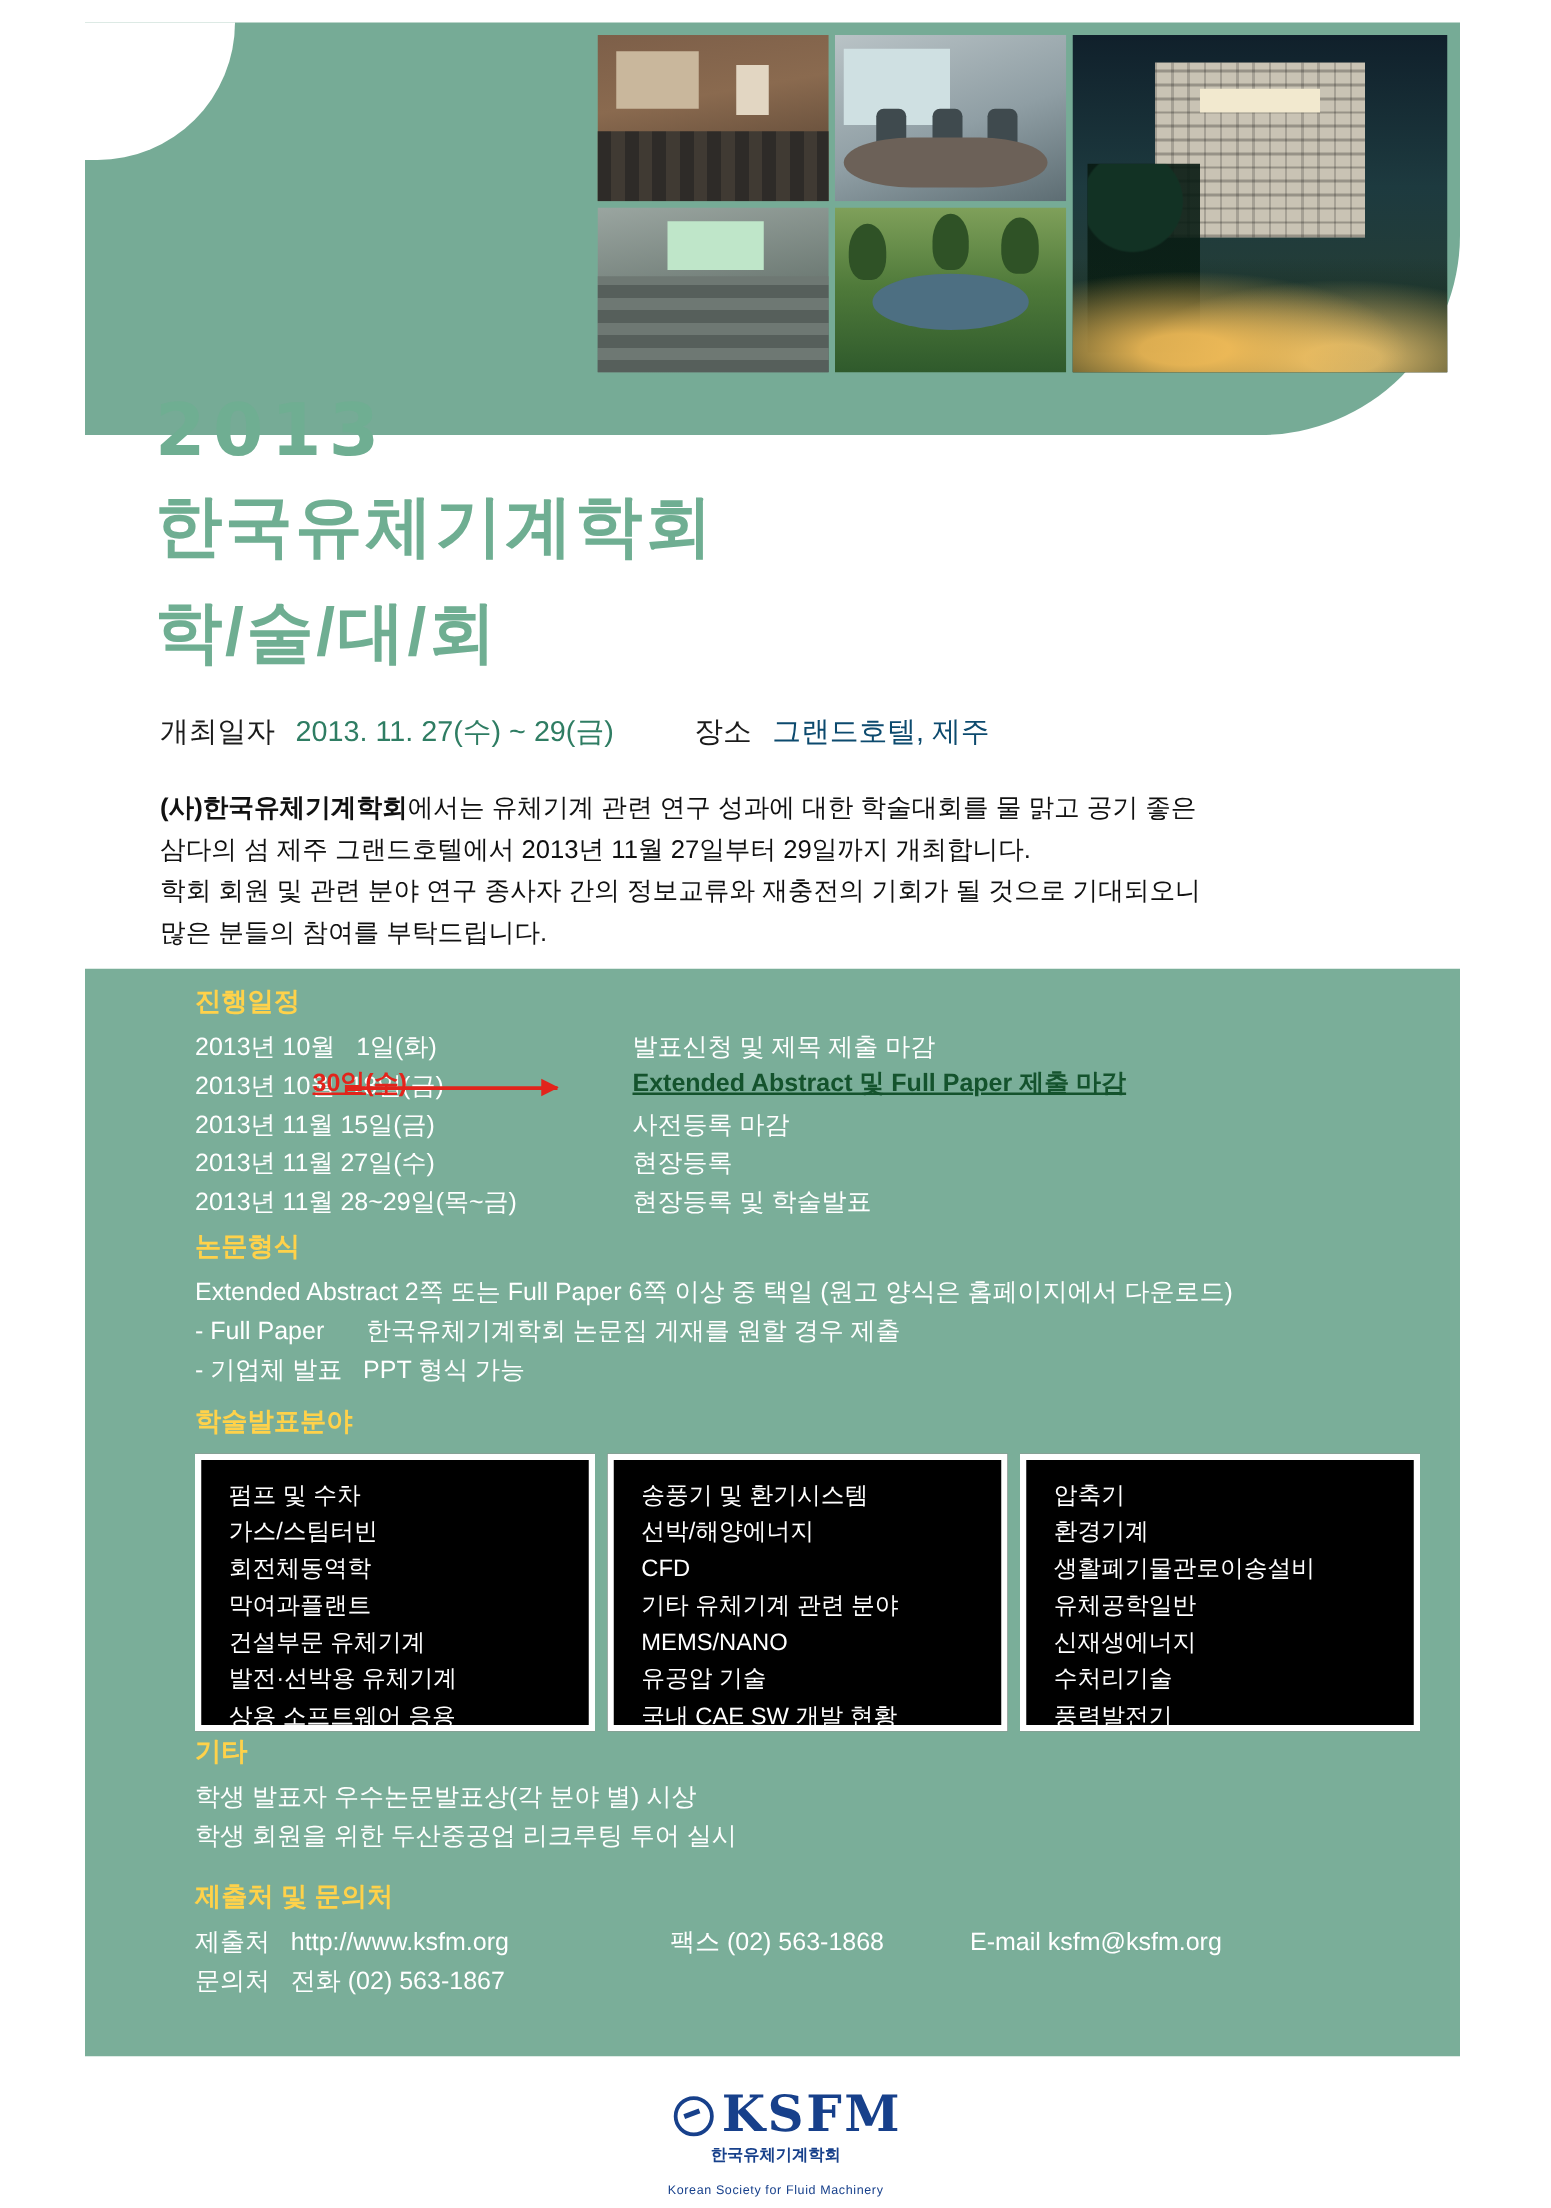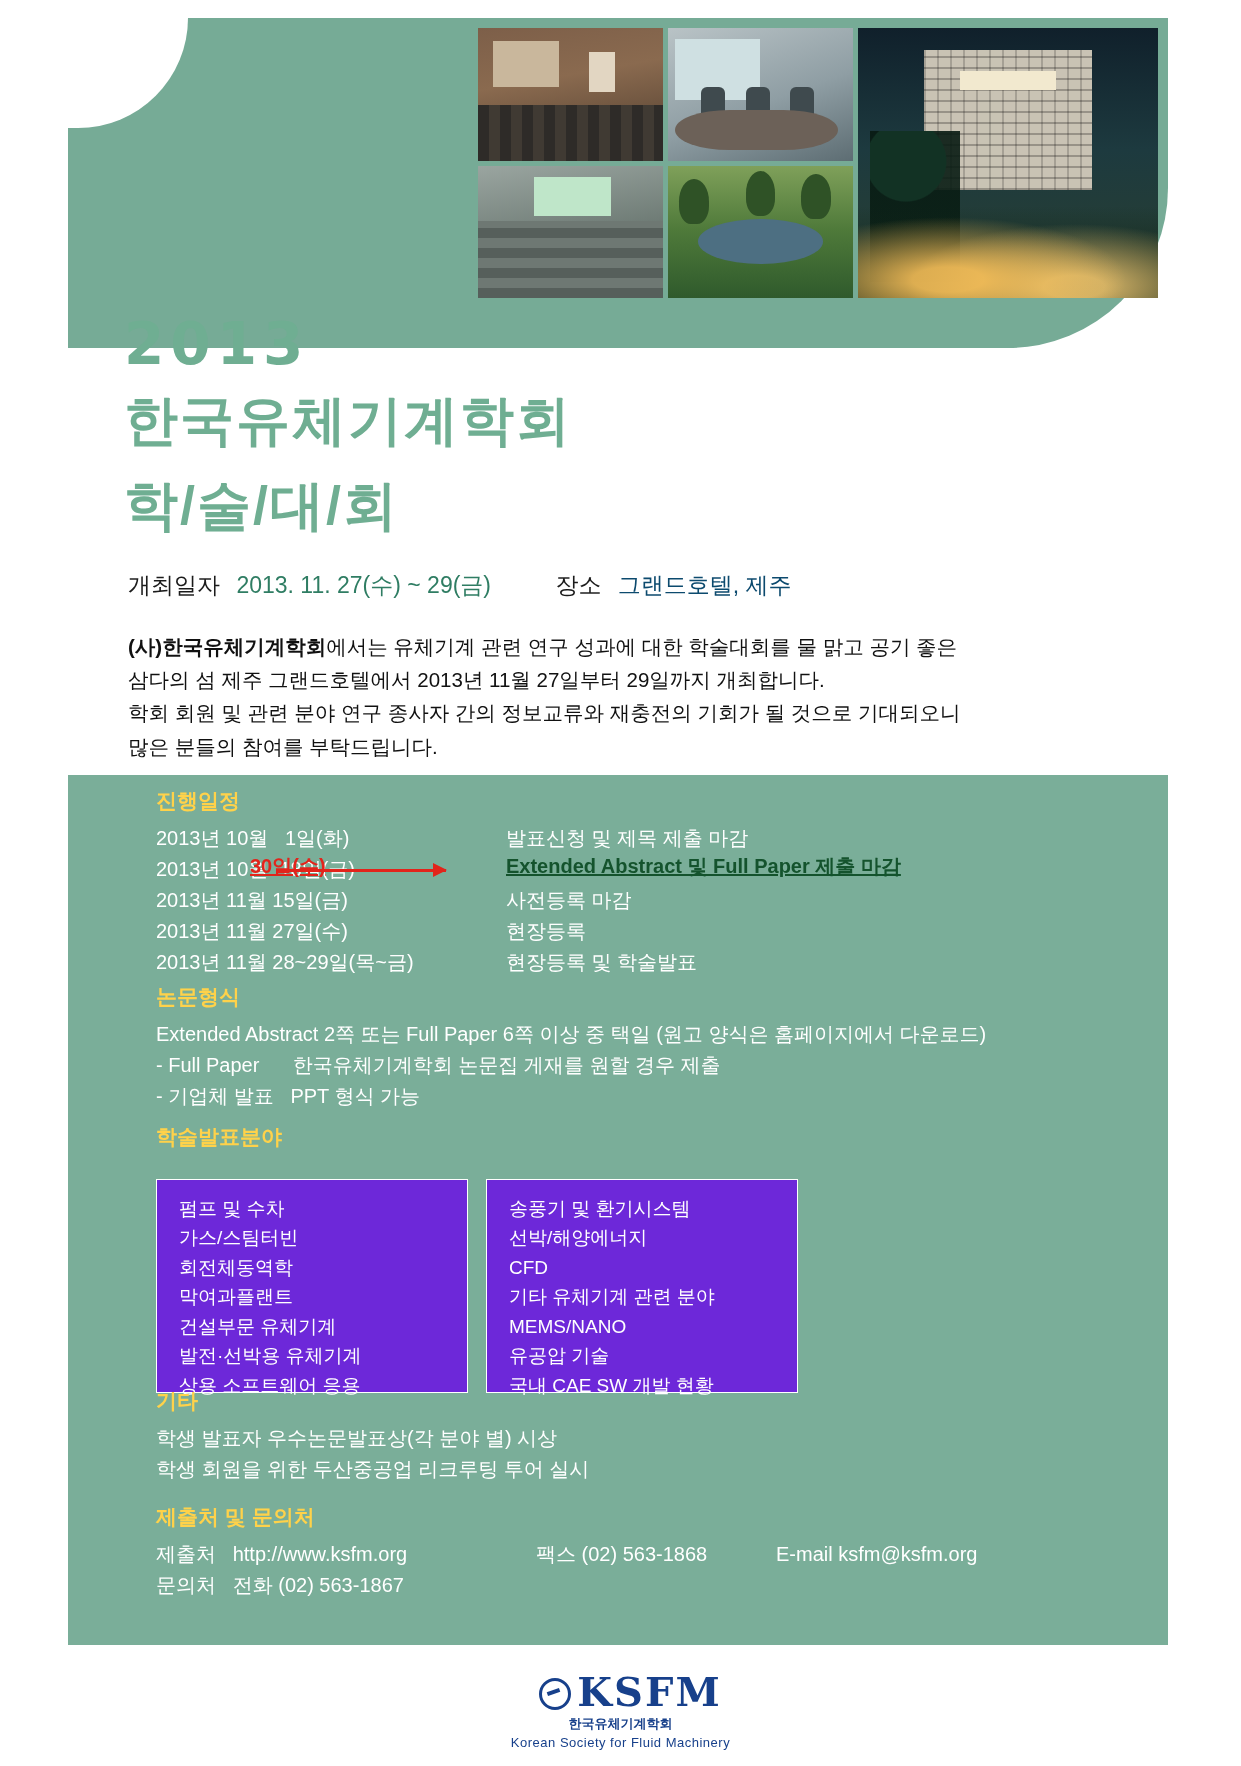--- a/index.html
+++ b/index.html
@@ -222,25 +222,25 @@
 
   
   .fmt-head { left: 88px; top: 208px; }
   .fmt-body { left: 88px; top: 244px; }
 
   
   .fld-head { left: 88px; top: 348px; }
 
   .col {
     position: absolute;
-    top: 404px;
+    top: 388px;
     width: 310px;
     height: 212px;
-    background: #6d28d9;
-    border: 1px solid #ffffff;
+    background: #000000;
+    border: 5px solid #ffffff;
   }
   .col-1 { left: 88px; }
   .col-2 { left: 418px; }
   .col-3 { left: 748px; }
   .col ul {
     margin: 0; padding: 14px 0 0 22px; list-style: none;
   }
   .col li {
     color: #ffffff;
     font-size: 19px;
@@ -274,23 +274,23 @@
     line-height: 1;
     padding-left: 20px;
   }
   .logo-sub1 {
     font-size: 13px;
     font-weight: bold;
     color: #17408b;
     margin-top: 3px;
   }
   .logo-sub2 {
-    font-size: 13px;
+    font-size: 10px;
     color: #17408b;
-    margin-top: 2px;
+    margin-top: 14px;
     letter-spacing: .5px;
   }
   .logo-mark {
     display: inline-block;
     width: 26px; height: 26px;
     border: 3px solid #17408b;
     border-radius: 50%;
     vertical-align: -4px;
     margin-right: 6px;
     position: relative;
@@ -414,20 +414,31 @@
         <li>송풍기 및 환기시스템</li>
         <li>선박/해양에너지</li>
         <li>CFD</li>
         <li>기타 유체기계 관련 분야</li>
         <li>MEMS/NANO</li>
         <li>유공압 기술</li>
         <li>국내 CAE SW 개발 현황</li>
       </ul>
     </div>
 
+    <div class="col col-3">
+      <ul>
+        <li>압축기</li>
+        <li>환경기계</li>
+        <li>생활폐기물관로이송설비</li>
+        <li>유체공학일반</li>
+        <li>신재생에너지</li>
+        <li>수처리기술</li>
+        <li>풍력발전기</li>
+      </ul>
+    </div>
 
     <div class="sec-head etc-head">기타</div>
     <div class="body-txt etc-body">학생 발표자 우수논문발표상(각 분야 별) 시상
 학생 회원을 위한 두산중공업 리크루팅 투어 실시</div>
 
     <div class="sec-head con-head">제출처 및 문의처</div>
     <div class="body-txt con-body">제출처   http://www.ksfm.org
 문의처   전화 (02) 563-1867</div>
     <div class="body-txt con-fax">팩스 (02) 563-1868</div>
     <div class="body-txt con-mail">E-mail ksfm@ksfm.org</div>

